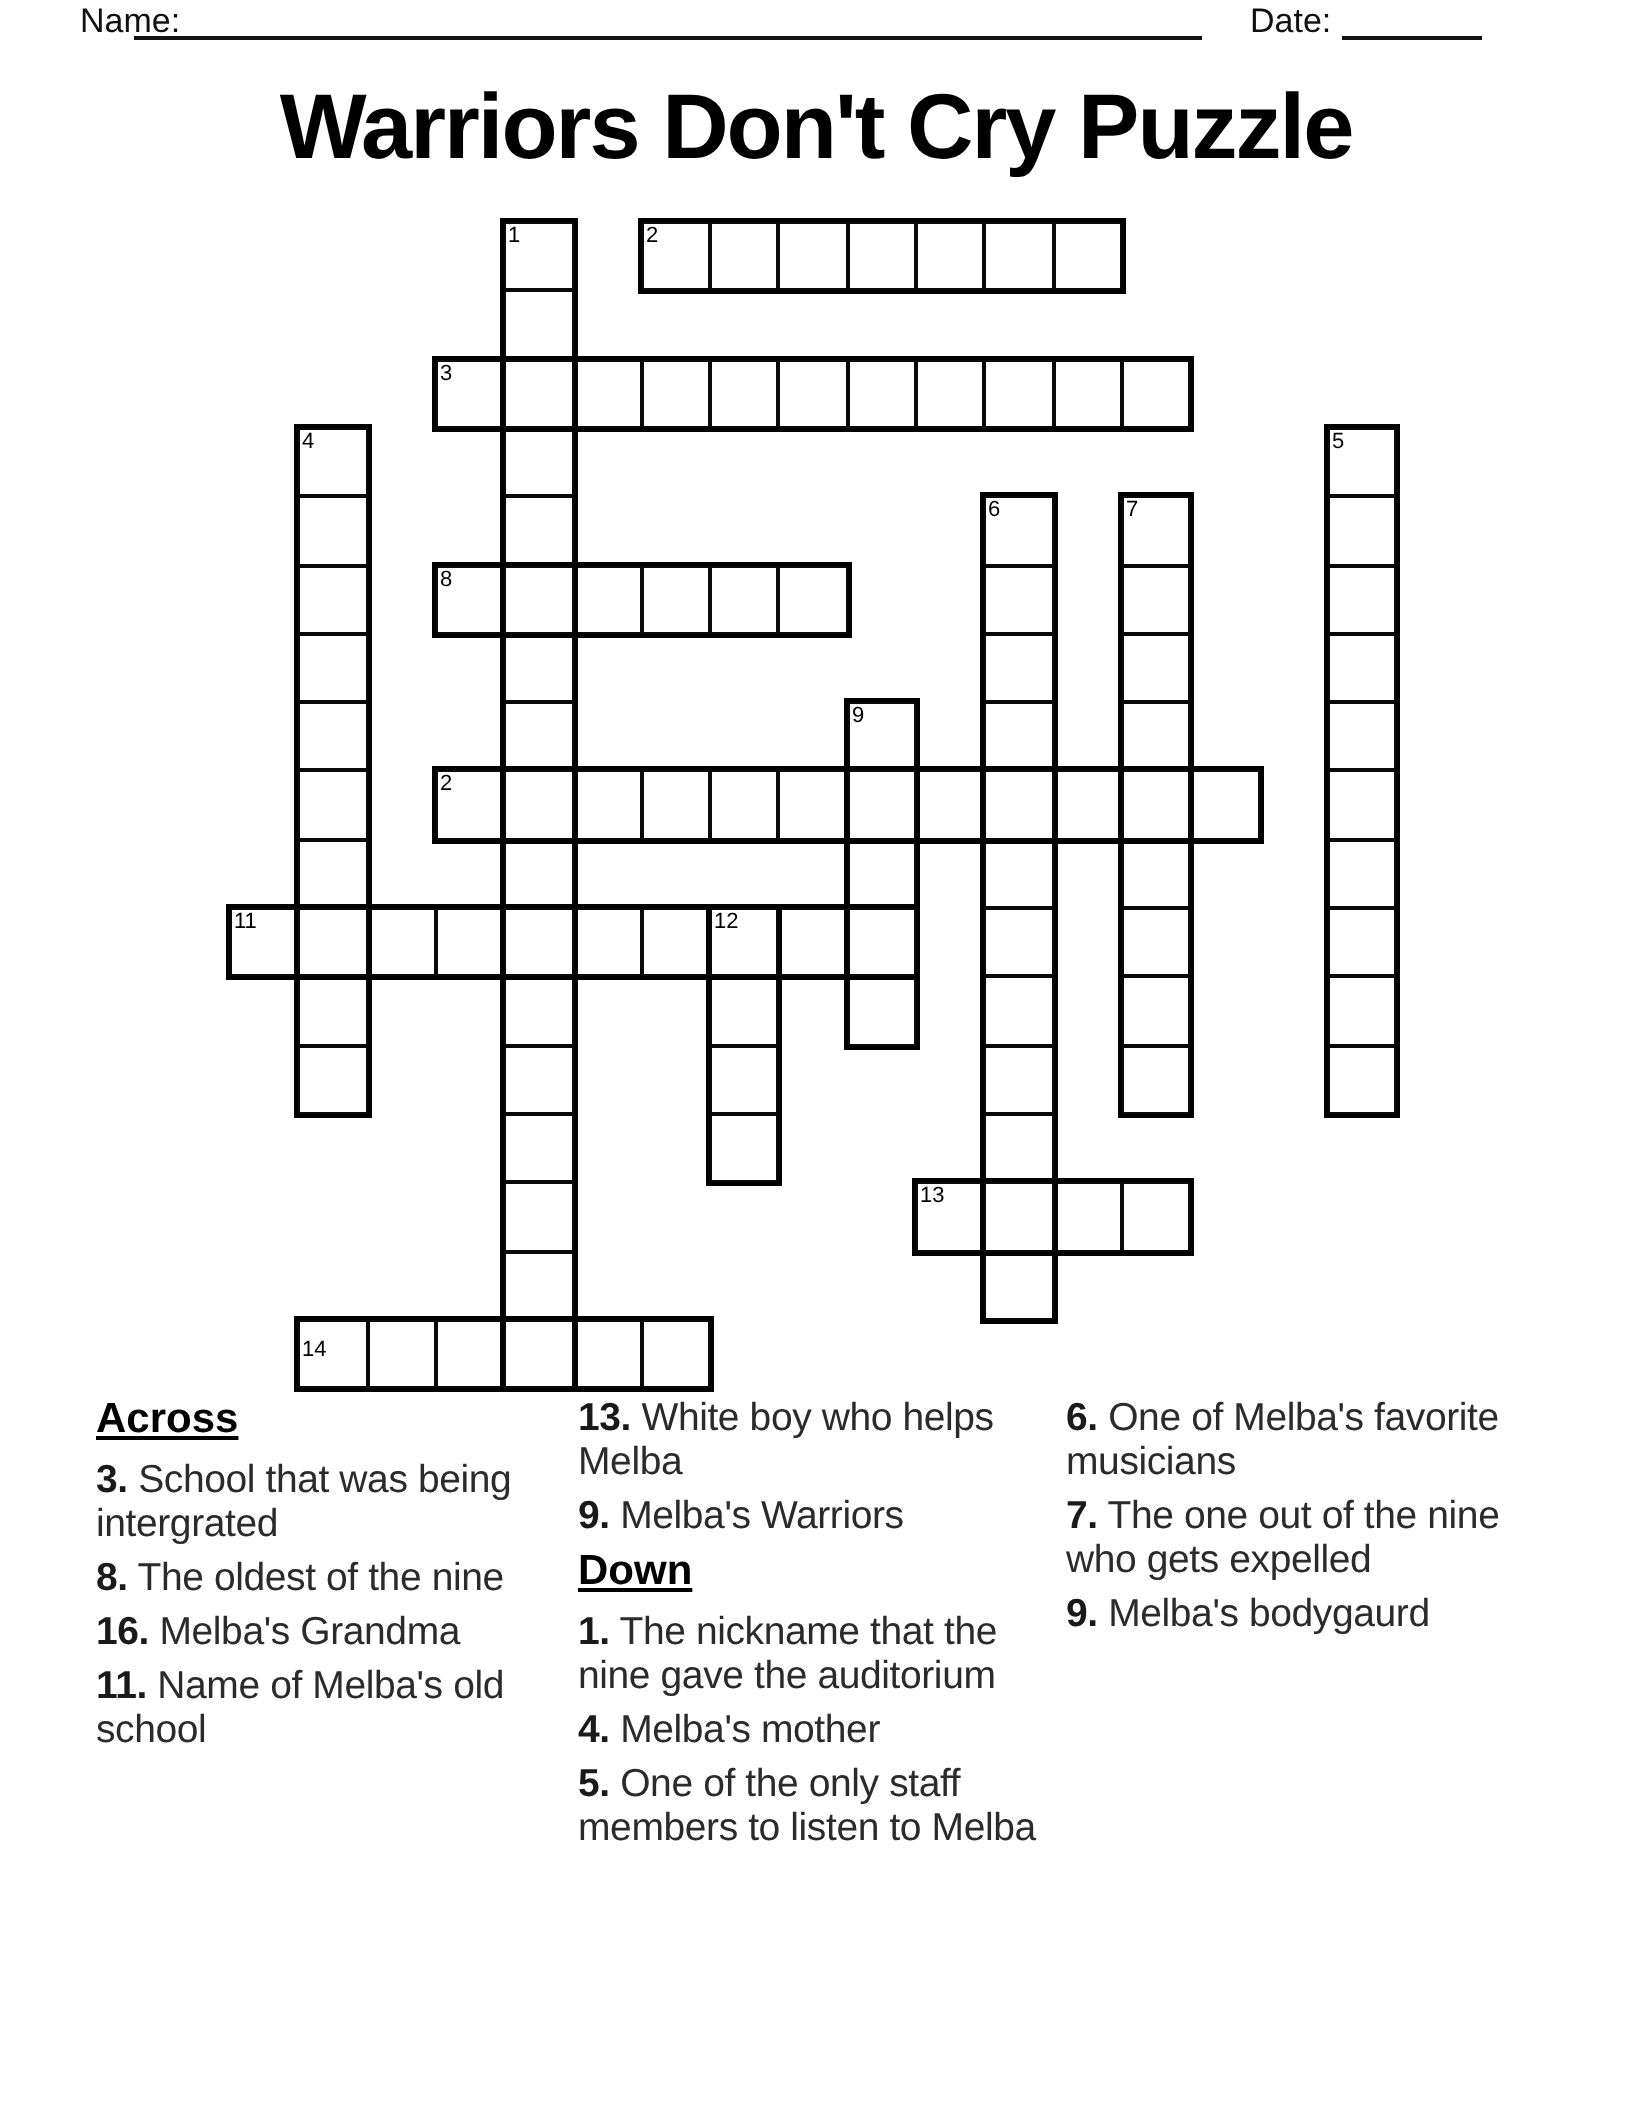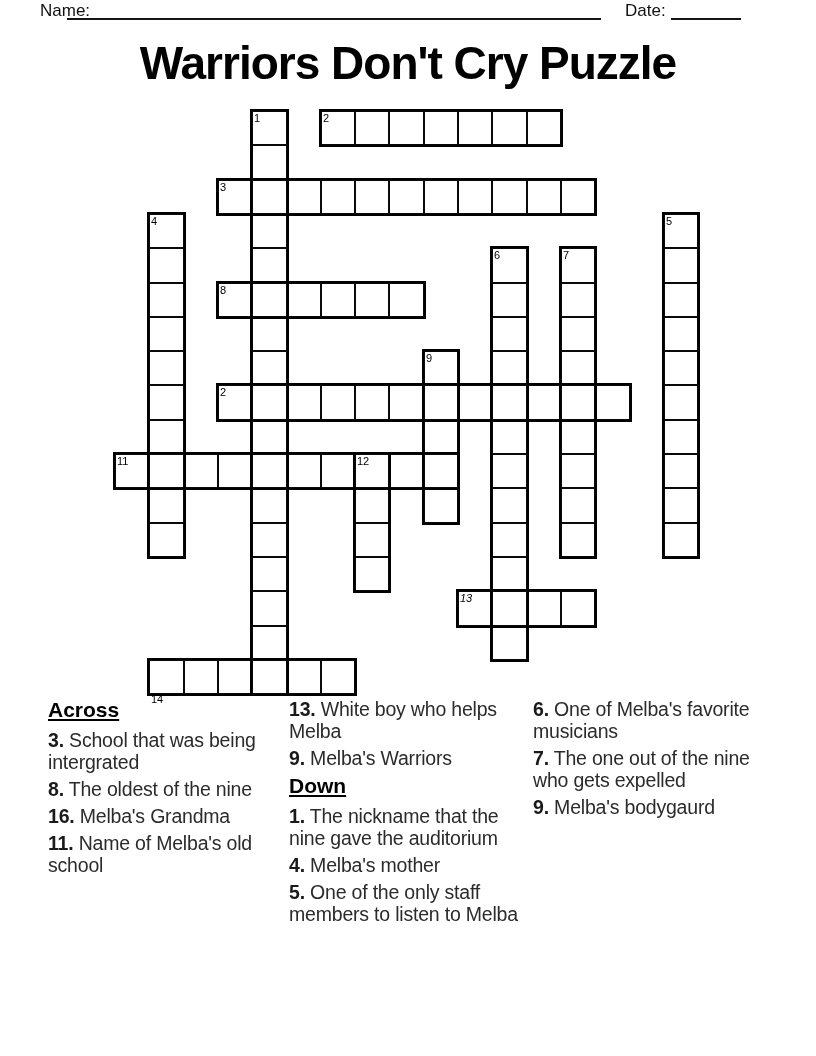--- a/index.html
+++ b/index.html
@@ -184,23 +184,23 @@
       <div class="cellnum" style="left: 105px; top: 173px;">8</div>
       <div class="word-outline" style="left: 307px; top: 238px; width: 38px; height: 176px;"></div>
       <div class="cellnum" style="left: 311px; top: 241px;">9</div>
       <div class="word-outline" style="left: 101px; top: 272px; width: 416px; height: 39px;"></div>
       <div class="cellnum" style="left: 105px; top: 275px;">2</div>
       <div class="word-outline" style="left: -2px; top: 341px; width: 347px; height: 38px;"></div>
       <div class="cellnum" style="left: 2px; top: 344px;">11</div>
       <div class="word-outline" style="left: 238px; top: 341px; width: 38px; height: 141px;"></div>
       <div class="cellnum" style="left: 242px; top: 344px;">12</div>
       <div class="word-outline" style="left: 341px; top: 478px; width: 141px; height: 39px;"></div>
-      <div class="cellnum" style="left: 345px; top: 481px; font-style: italic;">13</div>
+      <div class="cellnum" style="left: 345px; top: 481px;">13</div>
       <div class="word-outline" style="left: 32px; top: 547px; width: 210px; height: 38px;"></div>
-      <div class="cellnum" style="left: 36px; top: 582px;">14</div>
+      <div class="cellnum" style="left: 36px; top: 558px;">14</div>
     </div>
 
   <div class="clue-col" id="clue-col-1" style="left:48px;width:218px;">
       <div class="clue-heading"><span>Across</span></div>
       <div class="clue"><span class="cnum">3.</span><span> School that was being intergrated</span></div>
       <div class="clue"><span class="cnum">8.</span><span> The oldest of the nine</span></div>
       <div class="clue"><span class="cnum">16.</span><span> Melba's Grandma</span></div>
       <div class="clue"><span class="cnum">11.</span><span> Name of Melba's old school</span></div>
     </div>
   <div class="clue-col" id="clue-col-2" style="left:289px;width:242px;">

